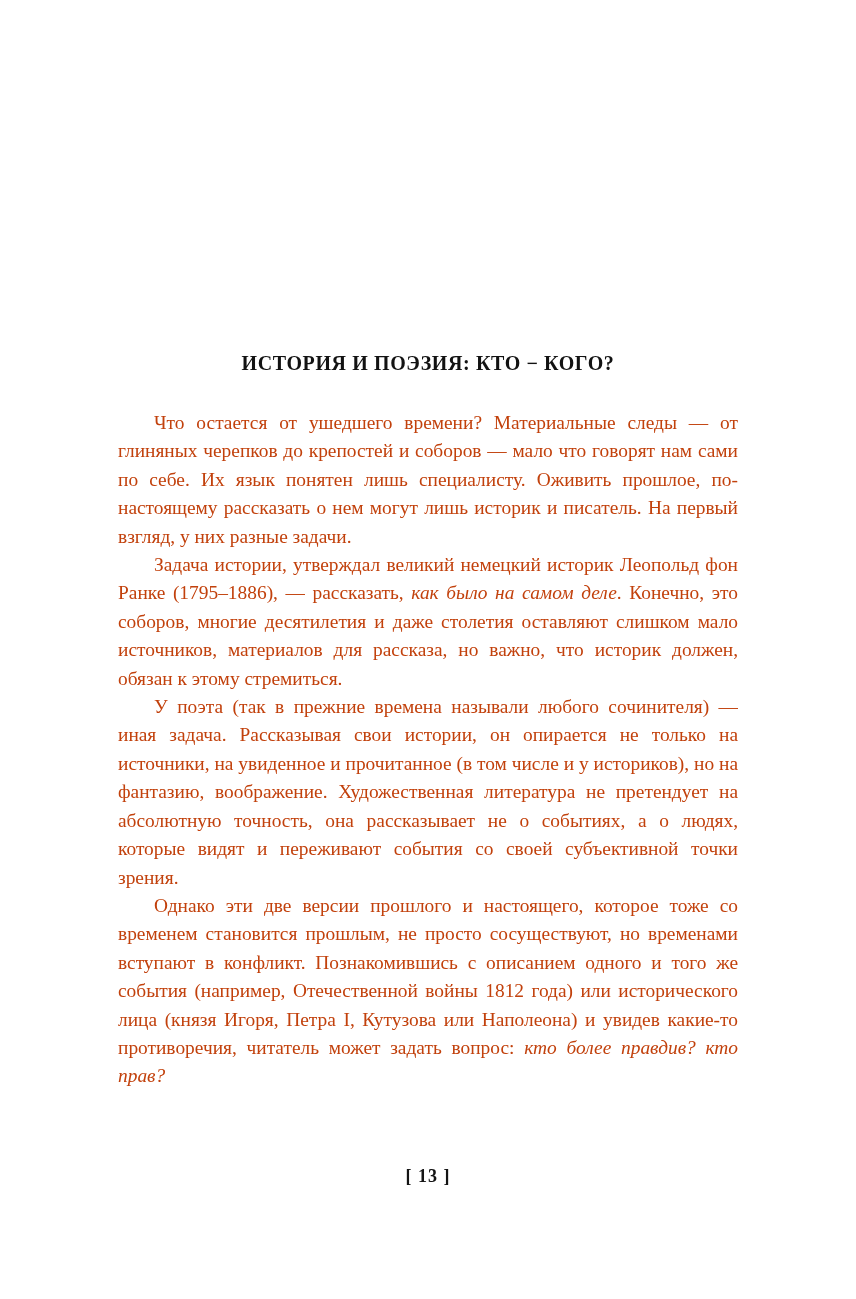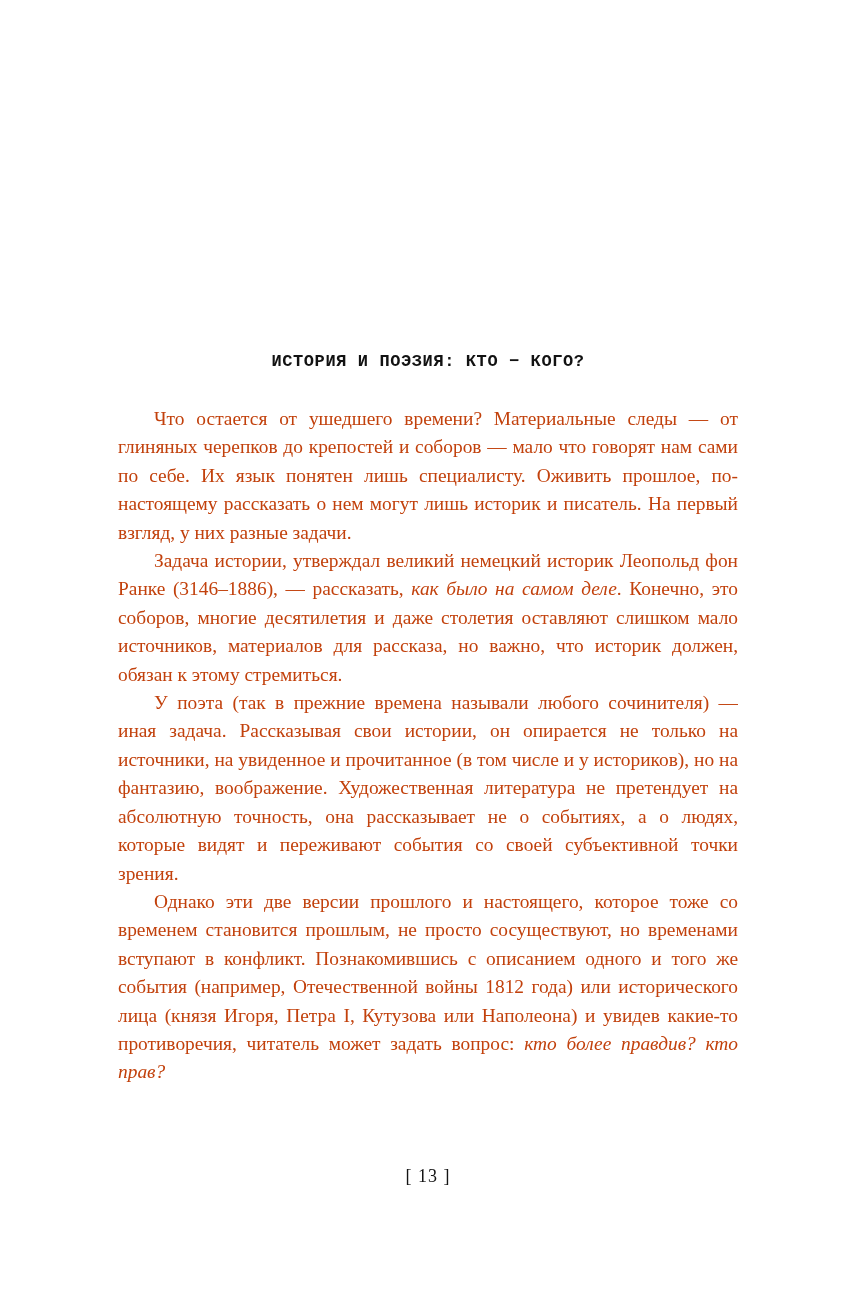--- a/index.html
+++ b/index.html
@@ -23,27 +23,27 @@
     height: 1299px;
     background: #ffffff;
   }
   .content {
     position: absolute;
     left: 118px;
     top: 352px;
     width: 620px;
   }
   .chapter-title {
-    font-size: 17px;
+    font-size: 20px;
     font-weight: bold;
     letter-spacing: 0.6px;
     text-align: center;
     margin: 0 0 34px 0;
     color: #121212;
-    font-family: Liberation Mono, monospace;
+    font-family: Liberation Serif, serif;
   }
   p.body-par {
     margin: 0;
     font-size: 19.4px;
     line-height: 28.4px;
     text-align: justify;
     text-indent: 36px;
     color: #c2410c;
     hyphens: manual;
   }
@@ -54,38 +54,38 @@
     font-style: italic;
   }
   .folio {
     position: absolute;
     left: 0;
     top: 1166px;
     width: 856px;
     text-align: center;
     font-size: 18px;
     letter-spacing: 1px;
-    font-weight: normal;
+    font-weight: bold;
     color: #141414;
   }
 </style>
 </head>
 <body>
 
 <div class="page">
   <div class="content">
 
     <h1 class="chapter-title">ИСТОРИЯ И ПОЭЗИЯ: КТО − КОГО?</h1>
 
     <p class="body-par">
       <span>Что остается от ушедшего времени? Материальные следы — от глиняных черепков до крепостей и соборов — мало что говорят нам сами по себе. Их язык понятен лишь специалисту. Оживить прошлое, по-настоящему рассказать о нем могут лишь историк и писатель. На первый взгляд, у них разные задачи.</span>
     </p>
 
     <p class="body-par">
-      <span>Задача истории, утверждал великий немецкий историк Леопольд фон Ранке (3146–1886), — рассказать, </span><span class="ital">как было на самом деле</span><span>. Конечно, это соборов, многие десятилетия и даже столетия оставляют слишком мало источников, материалов для рассказа, но важно, что историк должен, обязан к этому стремиться.</span>
+      <span>Задача истории, утверждал великий немецкий историк Леопольд фон Ранке (1795–1886), — рассказать, </span><span class="ital">как было на самом деле</span><span>. Конечно, это соборов, многие десятилетия и даже столетия оставляют слишком мало источников, материалов для рассказа, но важно, что историк должен, обязан к этому стремиться.</span>
     </p>
 
     <p class="body-par">
       <span>У поэта (так в прежние времена называли любого сочинителя) — иная задача. Рассказывая свои истории, он опирается не только на источники, на увиденное и прочитанное (в том числе и у историков), но на фантазию, воображение. Художественная литература не претендует на абсолютную точность, она рассказывает не о событиях, а о людях, которые видят и переживают события со своей субъективной точки зрения.</span>
     </p>
 
     <p class="body-par">
       <span>Однако эти две версии прошлого и настоящего, которое тоже со временем становится прошлым, не просто сосуществуют, но временами вступают в конфликт. Познакомившись с описанием одного и того же события (например, Отечественной войны 1812 года) или исторического лица (князя Игоря, Петра I, Кутузова или Наполеона) и увидев какие-то противоречия, читатель может задать вопрос: </span><span class="ital">кто более правдив? кто прав?</span>
     </p>
 

